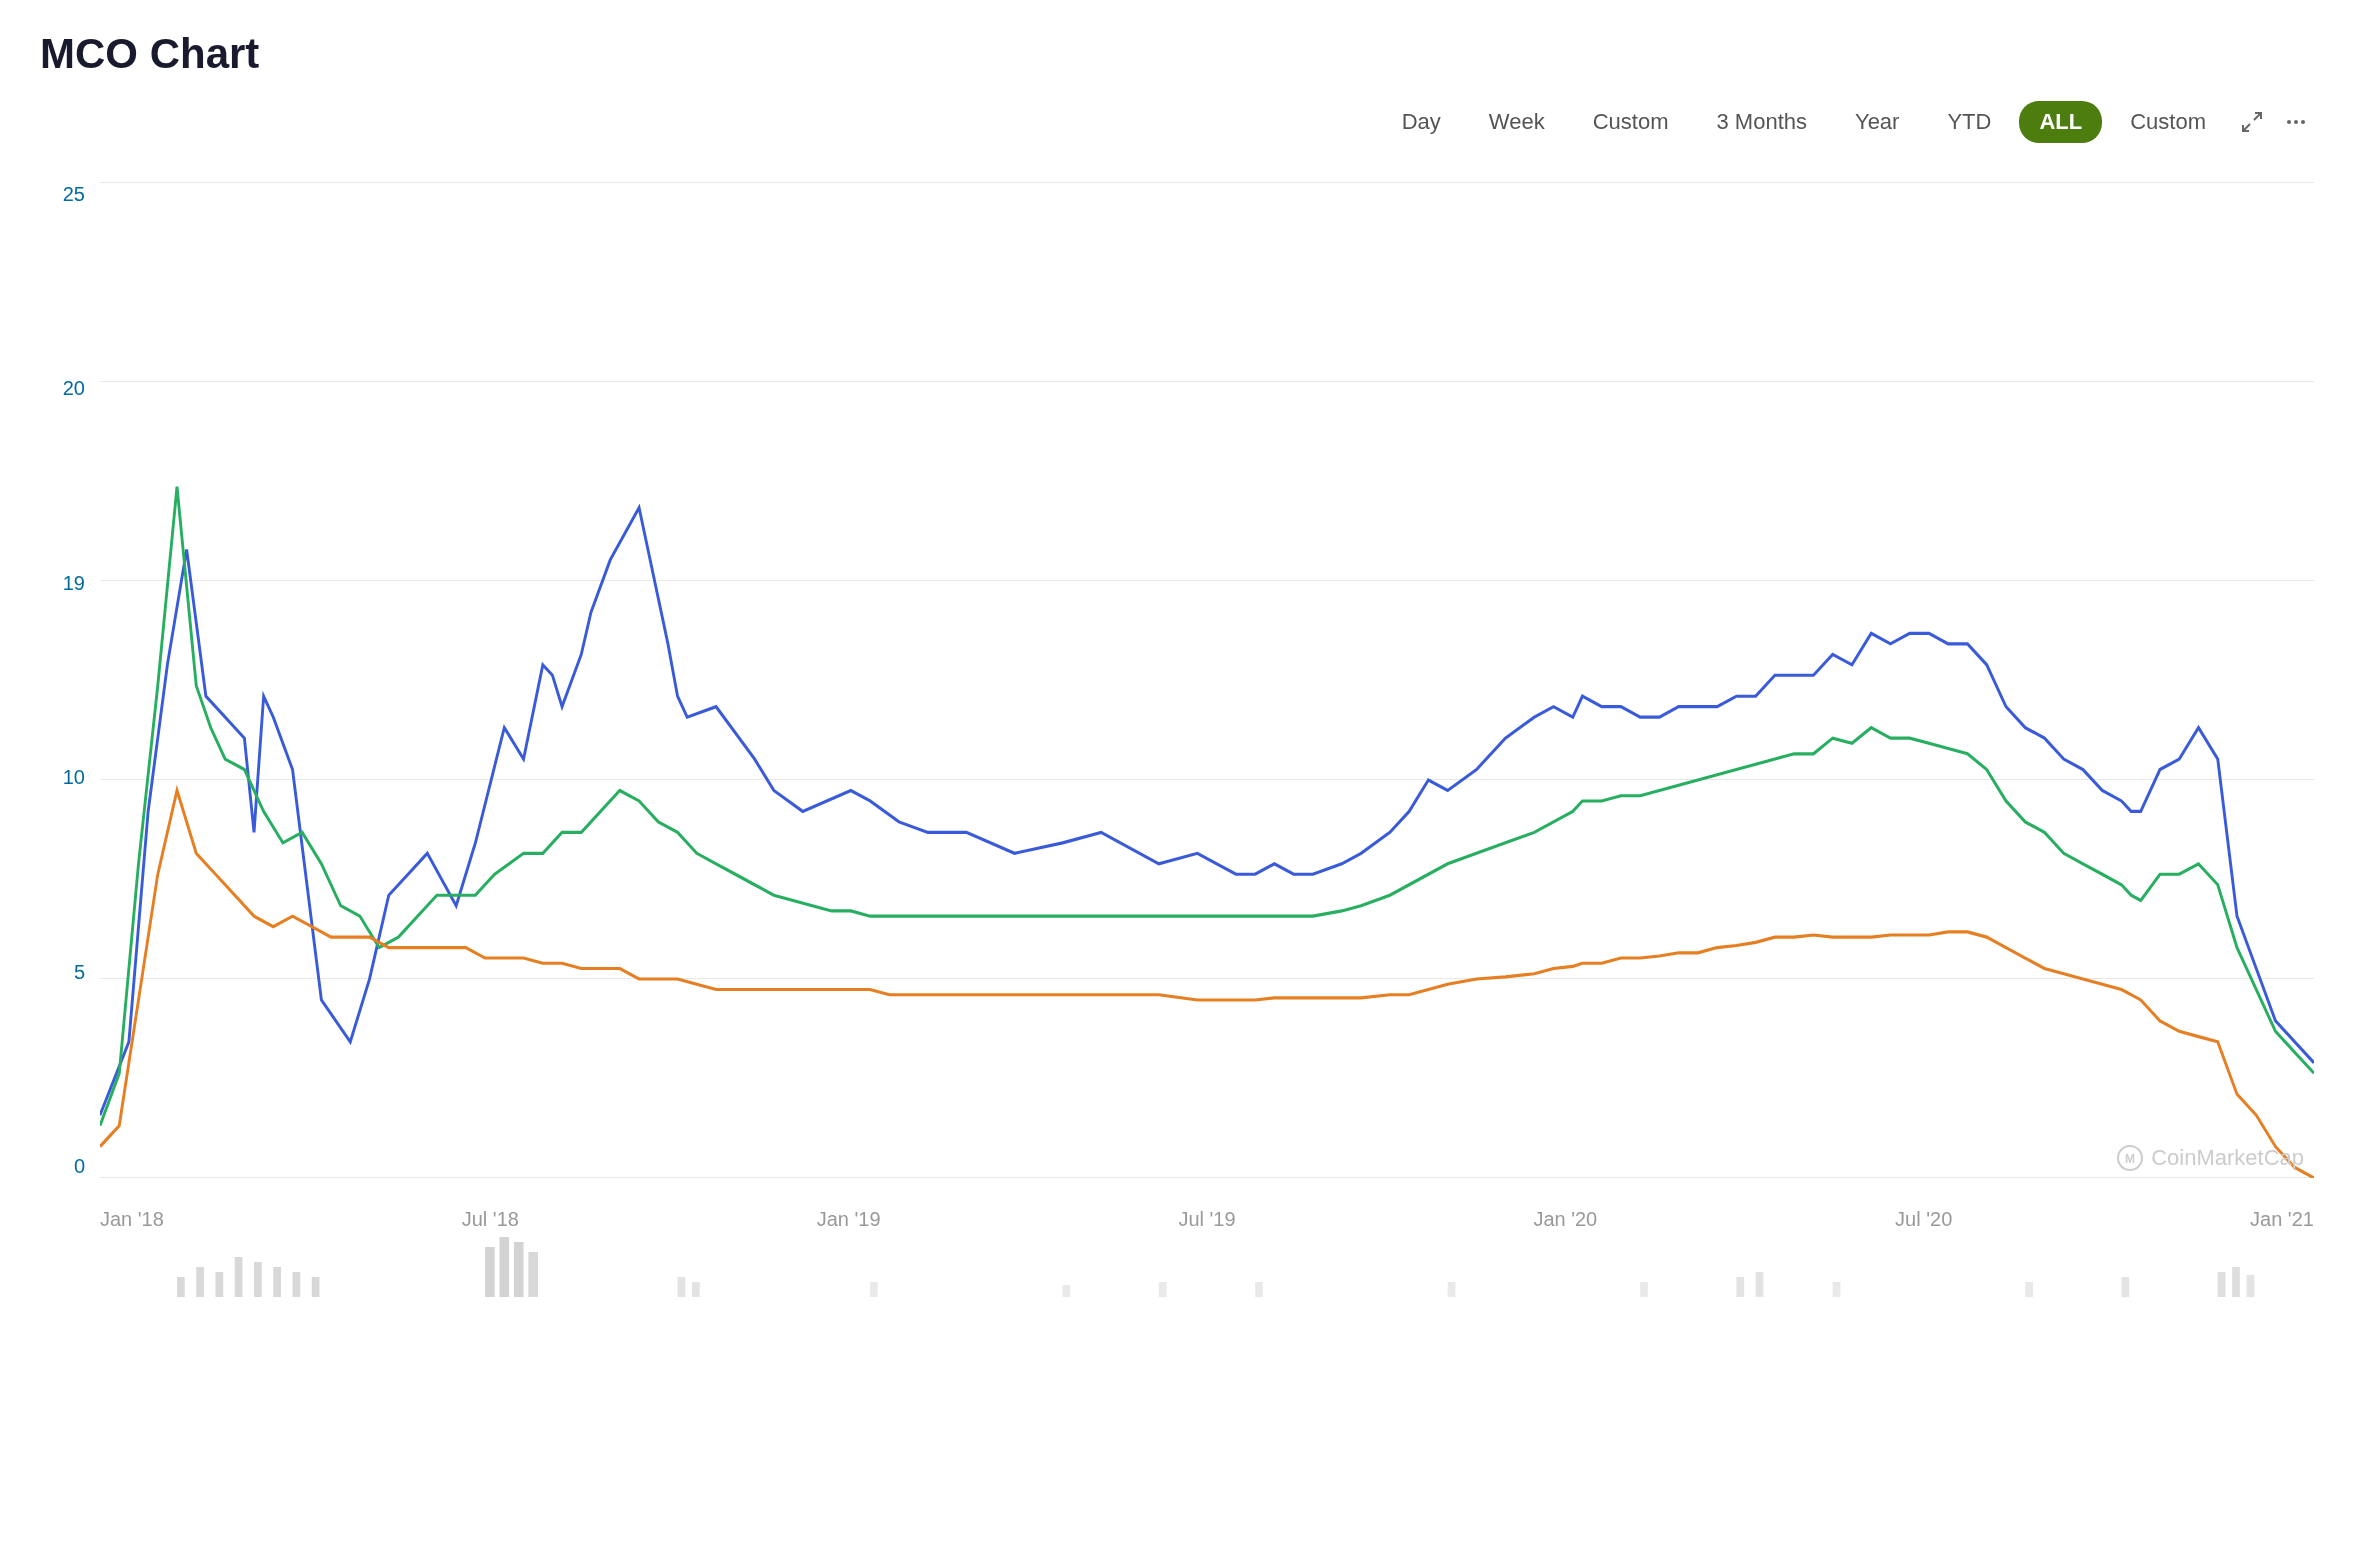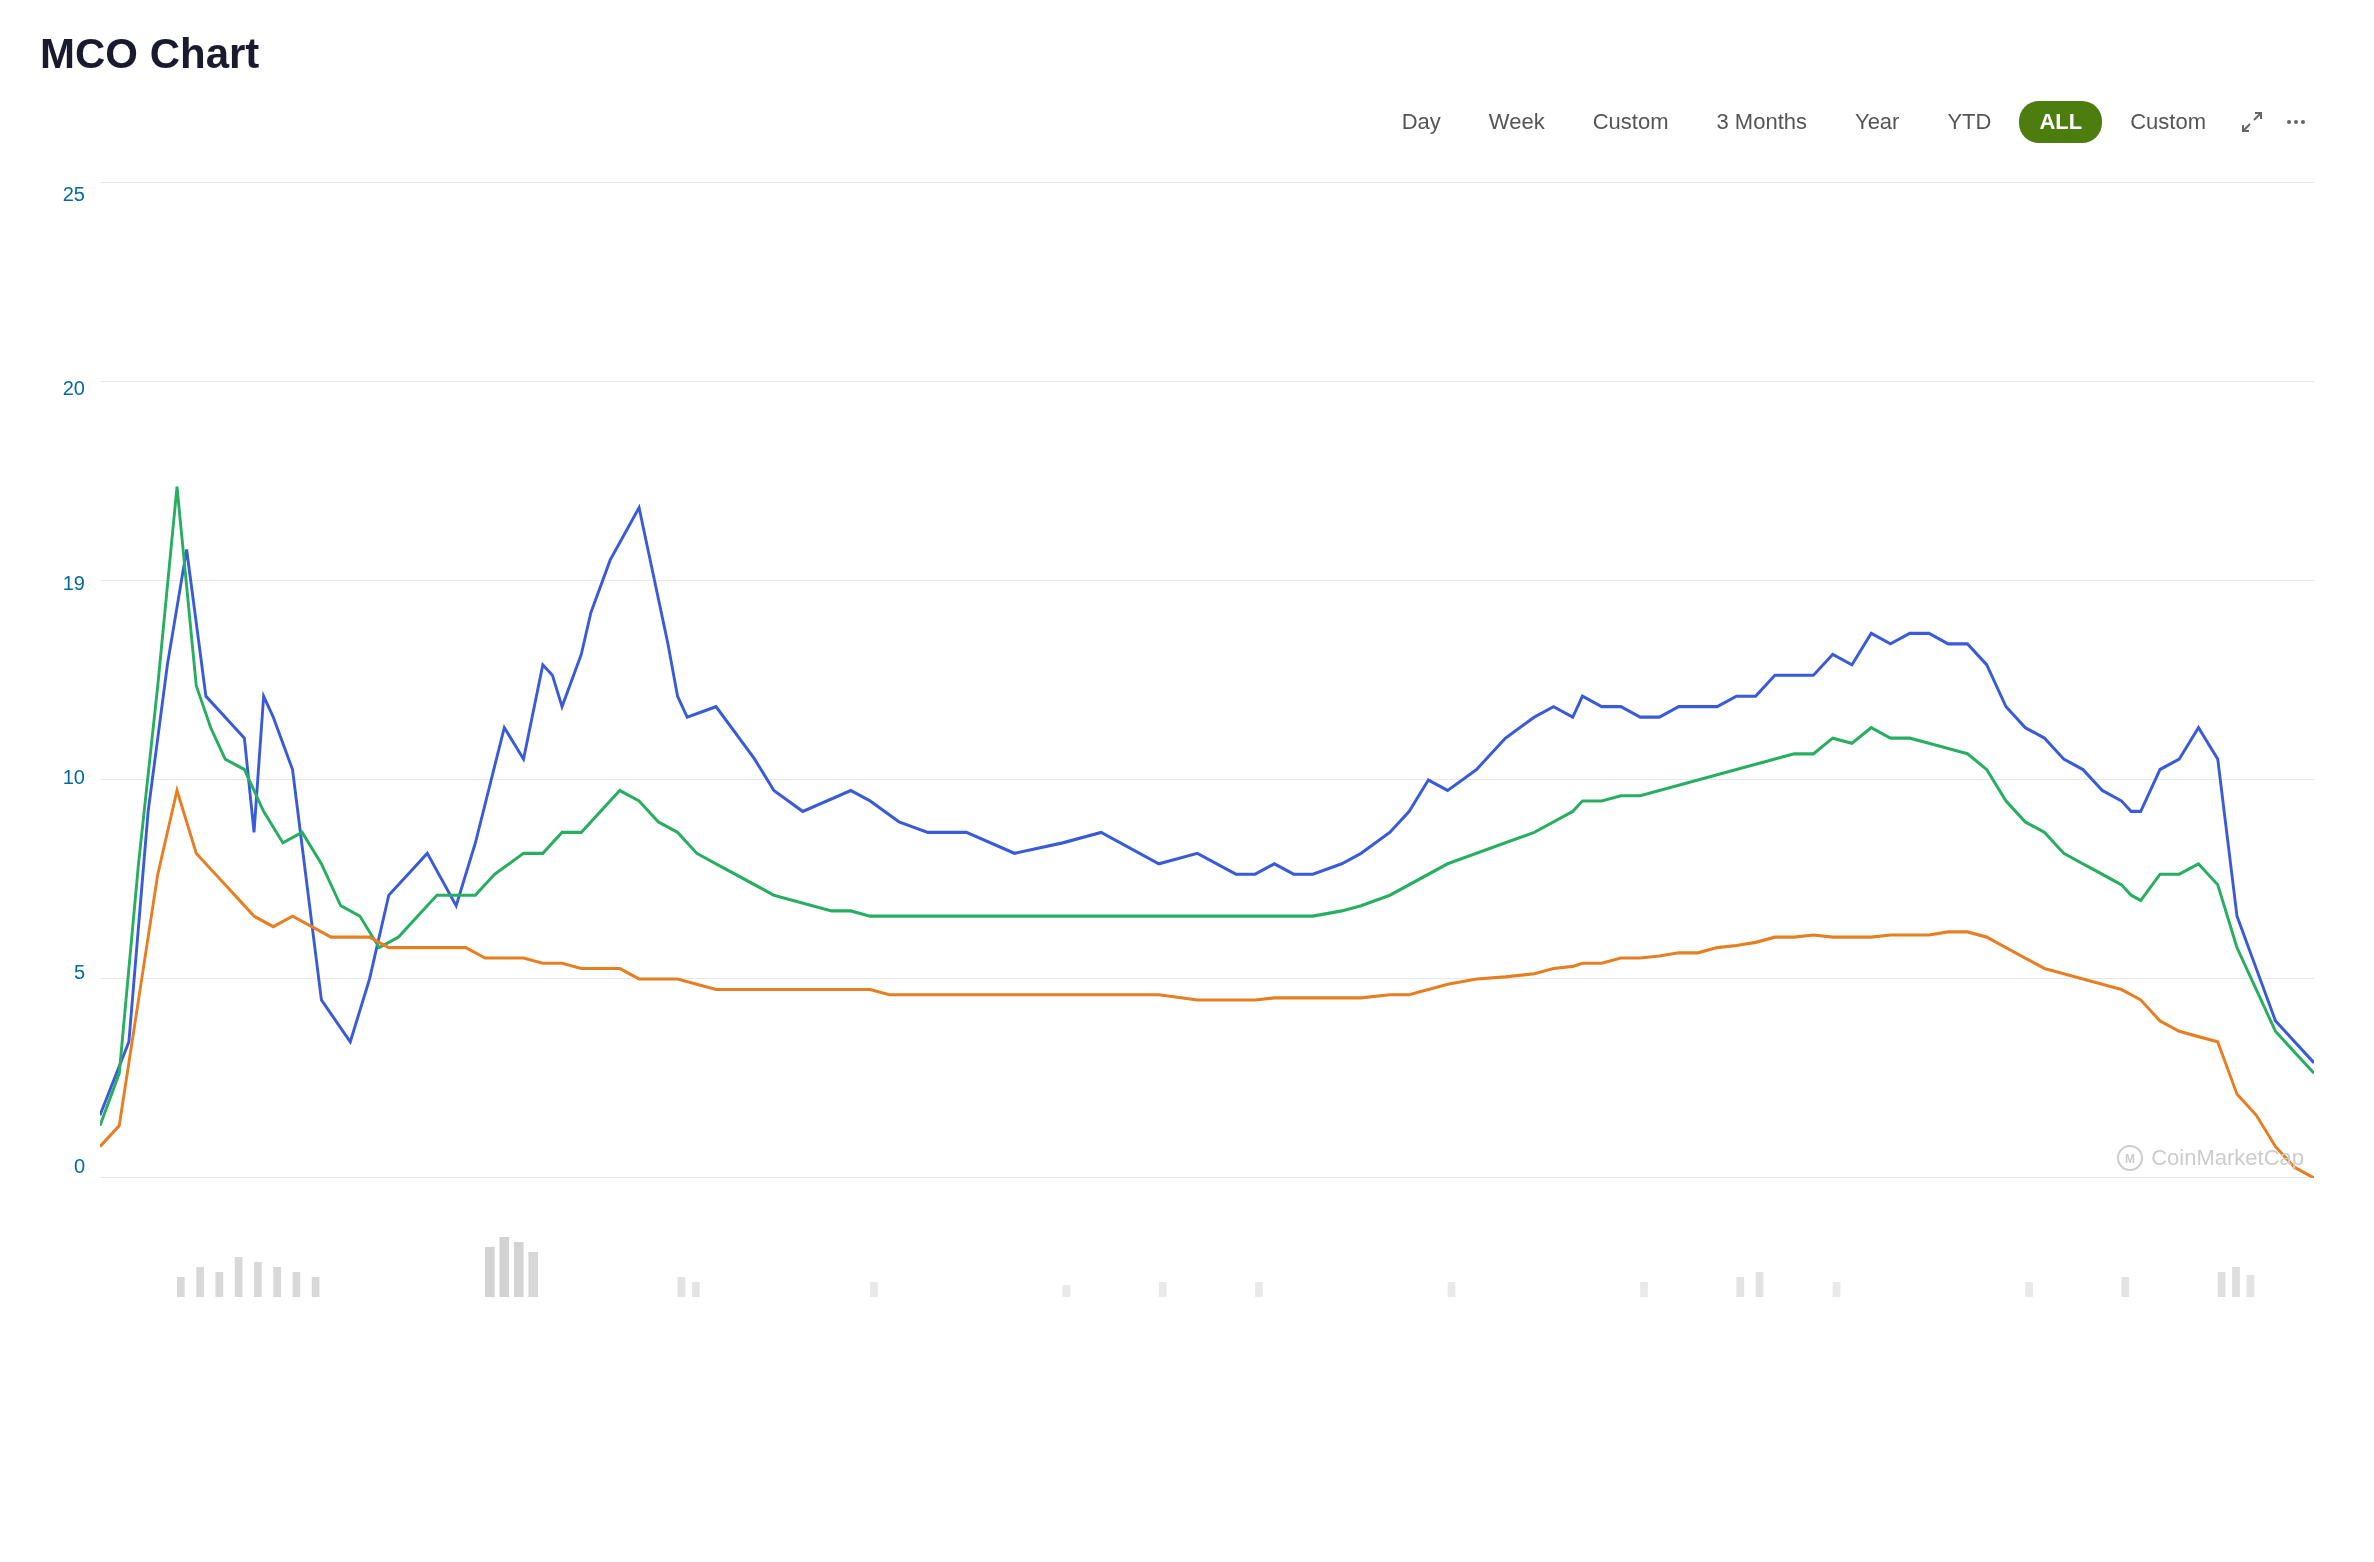--- a/index.html
+++ b/index.html
@@ -519,20 +519,29 @@
             2200,820
             2220,870
             2240,890
             2260,920
             2280,940
             2300,950
           "></polyline>
       </svg>
     </div>
 
+    <div class="x-axis">
+      <span class="x-label">Jan '18</span>
+      <span class="x-label">Jul '18</span>
+      <span class="x-label">Jan '19</span>
+      <span class="x-label">Jul '19</span>
+      <span class="x-label">Jan '20</span>
+      <span class="x-label">Jul '20</span>
+      <span class="x-label">Jan '21</span>
+    </div>
 
     <div class="volume-area">
       <svg class="volume-chart" viewBox="0 0 2300 80" preserveAspectRatio="none">
 
         <rect x="80" y="60" width="8" height="20" fill="#c8c8c8" opacity="0.7"></rect>
         <rect x="100" y="50" width="8" height="30" fill="#c8c8c8" opacity="0.7"></rect>
         <rect x="120" y="55" width="8" height="25" fill="#c8c8c8" opacity="0.7"></rect>
         <rect x="140" y="40" width="8" height="40" fill="#c8c8c8" opacity="0.7"></rect>
         <rect x="160" y="45" width="8" height="35" fill="#c8c8c8" opacity="0.7"></rect>
         <rect x="180" y="50" width="8" height="30" fill="#c8c8c8" opacity="0.7"></rect>

